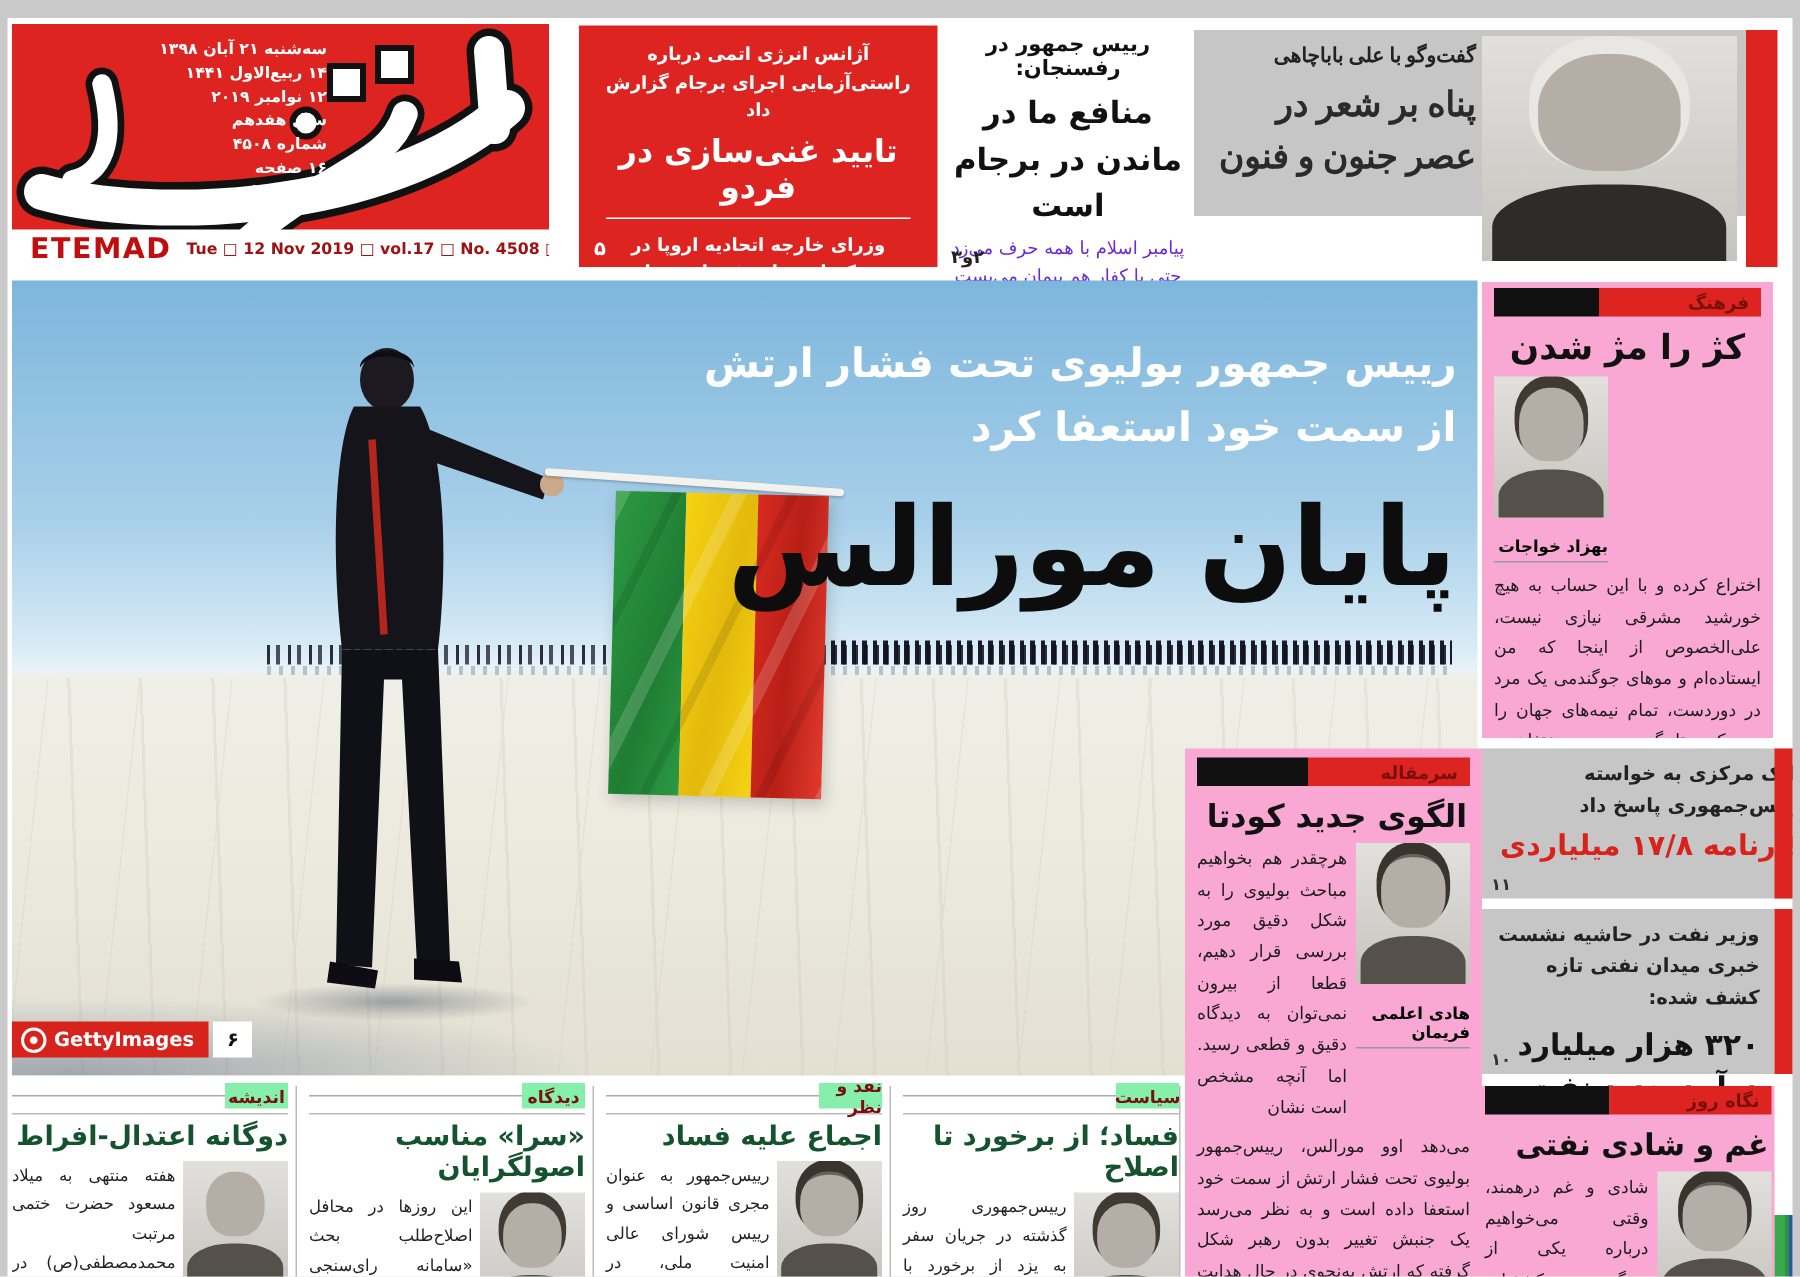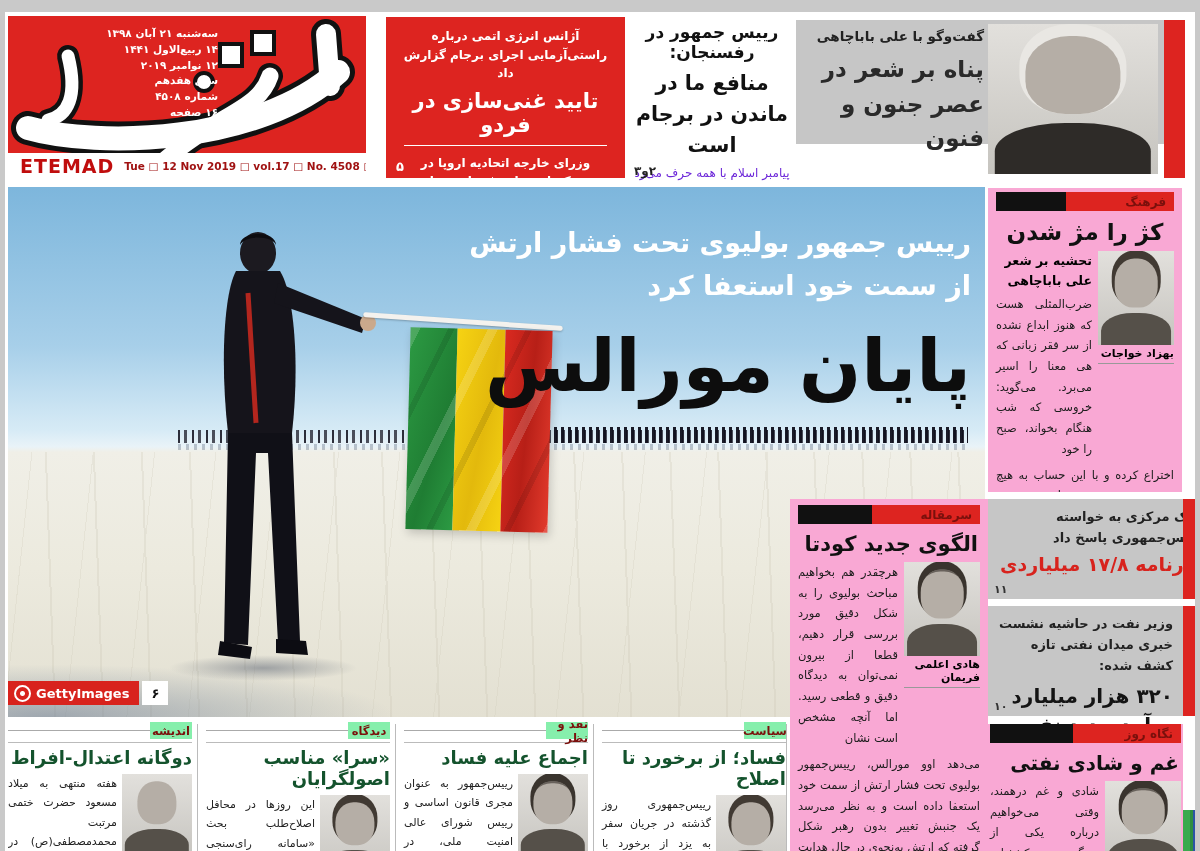--- a/index.html
+++ b/index.html
@@ -18,26 +18,26 @@
   .m-info{color:#a01212;font-size:10.5px;font-weight:bold;white-space:nowrap;}
   
   .redbox{left:381px;top:5px;width:239px;height:161px;background:#dd2420;color:#fff;
           text-align:center;padding:10px 10px 0 10px;box-sizing:border-box;}
   .rb-kicker{font-size:12px;font-weight:bold;line-height:1.55;}
   .rb-head{font-size:21px;font-weight:bold;margin:6px 0 8px;}
   .rb-div{height:1px;background:#fff;margin:2px 8px 8px;}
   .rb-page{position:absolute;left:10px;bottom:4px;font-size:13px;font-weight:bold;}
   
   .topcenter{left:627px;top:6px;width:160px;height:160px;text-align:center;color:#111;}
-  .tc-kicker{font-size:17px;font-weight:bold;margin-top:4px;}
+  .tc-kicker{font-size:14px;font-weight:bold;margin-top:4px;}
   .tc-head{font-size:20.5px;font-weight:bold;line-height:1.5;margin:6px 0 4px;}
   .tc-sub{font-size:12px;color:#6d28d9;line-height:1.6;}
   .tc-page{position:absolute;left:2px;bottom:0;font-size:12px;font-weight:bold;color:#222;}
   
-  .graybox{left:791px;top:8px;width:368px;height:124px;background:#c6c6c6;}
+  .graybox{left:791px;top:8px;width:368px;height:124px;background:#c6c6c6;font-family:Liberation Serif, serif;}
   .gb-text{left:10px;top:8px;width:178px;text-align:right;}
   .gb-kicker{font-size:13.5px;font-weight:bold;color:#222;}
   .gb-head{font-size:23px;font-weight:bold;color:#2a2a2a;line-height:1.5;margin-top:8px;}
   .gb-page{position:absolute;left:-4px;bottom:-98px;font-size:11px;font-weight:bold;color:#333;}
   .gb-photo{left:192px;top:4px;width:170px;height:150px;}
   .redstripe{background:#dd2420;}
   
   .face{background:linear-gradient(#e2e0dc,#c6c4bf);position:relative;overflow:hidden;}
   .face::before{content:"";position:absolute;left:50%;top:34%;width:56%;height:52%;
      transform:translate(-50%,-50%);border-radius:46% 46% 42% 42%;background:#b5aea6;}
@@ -93,21 +93,21 @@
   .whitebox{background:#f9a8d4;box-sizing:border-box;padding:6px 8px;overflow:hidden;}
   .editorial{left:785px;top:487px;width:198px;height:364px;}
   .culture{left:983px;top:176px;width:194px;height:304px;padding-top:0;}
   .wb-head{font-size:21px;font-weight:bold;color:#111;text-align:right;margin:8px 2px 6px;direction:rtl;}
   .wb-row{display:flex;gap:6px;}
   .wb-col{flex:1;}
   .wb-kicker{font-size:12.5px;font-weight:bold;text-align:right;direction:rtl;line-height:1.6;margin-bottom:3px;}
   .wb-body{font-size:11.5px;line-height:1.8;text-align:justify;direction:rtl;color:#1c1c1c;}
   .wb-photowrap{width:76px;flex:none;}
   .wb-photo{width:76px;height:94px;}
-  .wb-name{font-size:11px;font-weight:bold;text-align:right;direction:rtl;margin-top:2px;
+  .wb-name{font-size:11px;font-weight:bold;text-align:right;direction:rtl;margin-top:13px;
      border-bottom:1px solid #999;padding-bottom:3px;}
   
   .teaser{background:#c6c6c6;box-sizing:border-box;padding:8px 10px;text-align:right;direction:rtl;}
   .t1{left:983px;top:487px;width:224px;height:100px;}
   .t2{left:983px;top:594px;width:195px;height:110px;}
   .ts-kicker{font-size:13px;font-weight:bold;color:#222;line-height:1.6;}
   .ts-head-red{color:#d8231d;font-size:19px;font-weight:bold;margin-top:4px;}
   .ts-head-blk{color:#141414;font-size:20px;font-weight:bold;margin-top:6px;line-height:1.45;}
   .ts-page{position:absolute;left:6px;bottom:3px;font-size:11px;font-weight:bold;color:#333;direction:ltr;}
   .stripe-t1{left:1178px;top:487px;width:17px;height:100px;}
@@ -259,24 +259,20 @@
     <div class="wb-body" style="margin-top:6px">می‌دهد اوو مورالس، رییس‌جمهور بولیوی تحت فشار ارتش از سمت خود استعفا داده است و به نظر می‌رسد یک جنبش تغییر بدون رهبر شکل گرفته که ارتش به‌نحوی در حال هدایت آن است. اما اینکه بگوییم کودتا به شکل سنتی در بولیوی رخ داده به این شکل نیست، بلکه به نظر می‌رسد یک نوع فشار روی ایشان وجود داشته و یا یک نوع دوراندیشی که قابل احترام است استعفا را پذیرفته تا جلوی خونریزی و هرج و مرج بیشتر را در کشور بگیرد. به نظر می‌رسد فشارهای چندجانبه‌ای روی ایشان برای استعفا وجود داشته که در نهایت این تصمیم را اتخاذ کردند. مورالس از سمت اپوزیسیون، نیروهای مسلح و دیگر کشورهای</div>
   </div>
 
   <div class="abs whitebox culture">
     <div class="secbar" style="margin-top:4px">
       <div class="blk"></div>
       <div class="lbl">فرهنگ</div>
     </div>
     <div class="wb-head" style="font-size:23px;text-align:center">کژ را مژ شدن</div>
     <div class="wb-row">
-      <div class="wb-col">
-        <div class="wb-kicker">تحشیه بر شعر علی باباچاهی</div>
-        <div class="wb-body">ضرب‌المثلی هست که هنوز ابداع نشده از سر فقر زبانی که هی معنا را اسیر می‌برد. می‌گوید: خروسی که شب هنگام بخواند، صبح را خود</div>
-      </div>
       <div class="wb-photowrap">
         <div class="wb-photo face darkhair"></div>
         <div class="wb-name">بهزاد خواجات</div>
       </div>
     </div>
     <div class="wb-body" style="margin-top:5px">اختراع کرده و با این حساب به هیچ خورشید مشرقی نیازی نیست، علی‌الخصوص از اینجا که من ایستاده‌ام و موهای جوگندمی یک مرد در دوردست، تمام نیمه‌های جهان را جمع کرده تا بگوید وضوح سوءتفاهمی بیش نیست. می‌گویی منظور من علی باباچاهی است؟ و من می‌گویم بستگی دارد که او را در کدام سیاره ملاقات کرده باشید، که شاعر قرار هم اگر بگیرد بر بی‌قراری است و لو که نام کوچک تمام گرسنگان رنگ را می‌شناسد.</div>
 
   </div>
 
   <div class="abs teaser t1">

